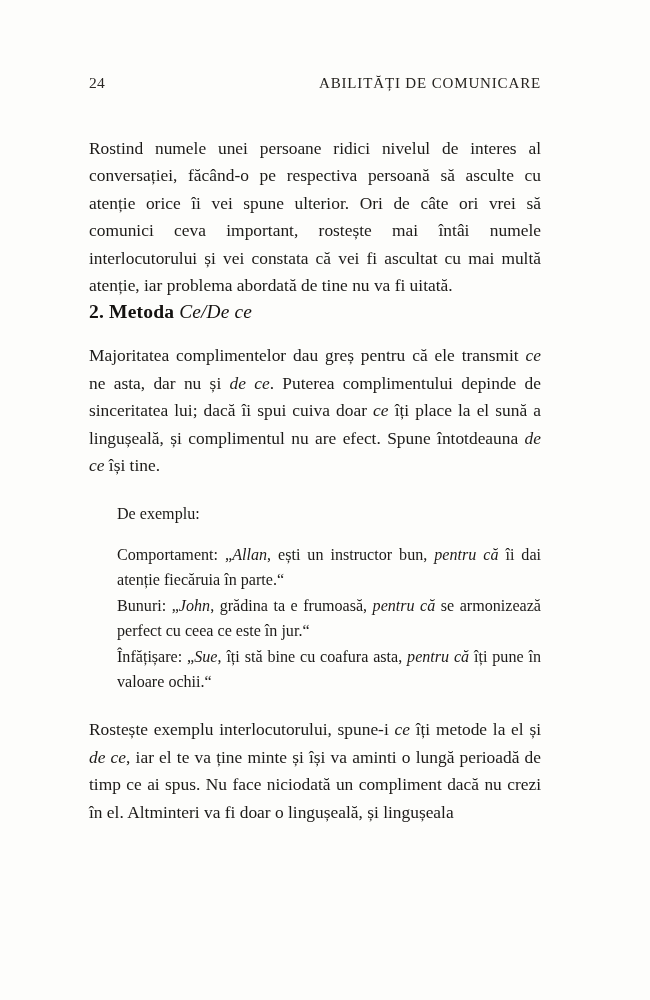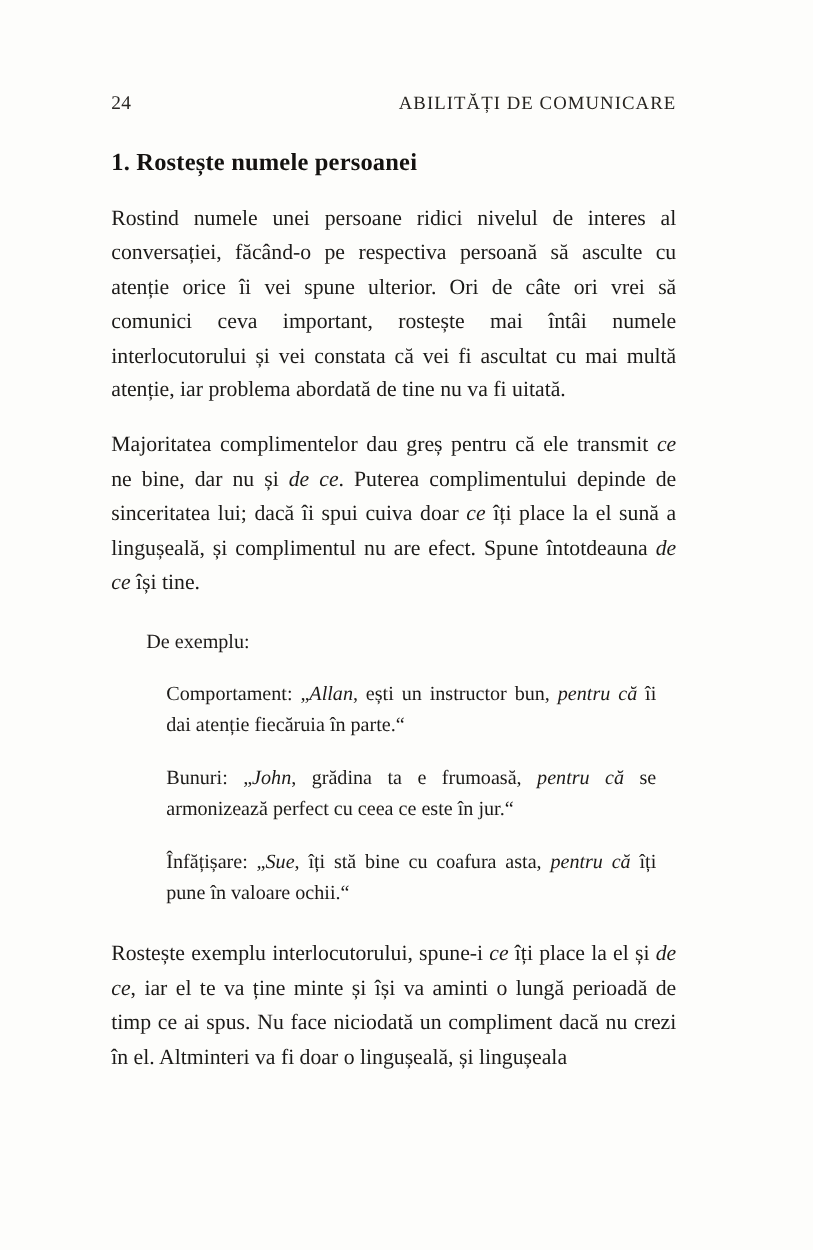--- a/index.html
+++ b/index.html
@@ -90,52 +90,52 @@
   }
   p.ex-par {
     margin: 0;
     font-size: 16.1px;
     line-height: 25.4px;
     text-align: justify;
     text-justify: inter-word;
     color: #1c1a18;
   }
   p.ex-intro { margin-bottom: 15px; }
-  p.ex-item { margin: 16px; }
+  p.ex-item { margin: 0; }
 
   .closing-par { margin-top: 22px !important; }
 
   i, .ital { }
 </style>
 </head>
 <body>
 
 <div class="page">
 
   <div class="running-head">
     <span class="folio">24</span>
     <span class="head-title">ABILITĂȚI DE COMUNICARE</span>
   </div>
 
   <div class="textblock">
 
 
-    <h2 class="sec-head head-1">1. Rostește numele persoanei</h2>
 
     <p class="body-par after-head">Rostind numele unei persoane ridici nivelul de interes al conversației, făcând-o pe respectiva persoană să asculte cu atenție orice îi vei spune ulterior. Ori de câte ori vrei să comunici ceva important, rostește mai întâi numele interlocutorului și vei constata că vei fi ascultat cu mai multă atenție, iar problema abordată de tine nu va fi uitată.</p>
 
+    <h2 class="sec-head head-2"><span>2. Metoda</span> <span class="ital">Ce/De ce</span></h2>
 
-    <p class="body-par after-head"><span>Majoritatea complimentelor dau greș pentru că ele transmit </span><i>ce</i><span> ne bine, dar nu și </span><i>de ce</i><span>. Puterea complimentului depinde de sinceritatea lui; dacă îi spui cuiva doar </span><i>ce</i><span> îți place la el sună a lingușeală, și complimentul nu are efect. Spune întotdeauna </span><i>de ce</i><span> își tine.</span></p>
+    <p class="body-par after-head"><span>Majoritatea complimentelor dau greș pentru că ele transmit </span><i>ce</i><span> ne asta, dar nu și </span><i>de ce</i><span>. Puterea complimentului depinde de sinceritatea lui; dacă îi spui cuiva doar </span><i>ce</i><span> îți place la el sună a lingușeală, și complimentul nu are efect. Spune întotdeauna </span><i>de ce</i><span> își tine.</span></p>
 
     <div class="example-block">
       <p class="ex-par ex-intro">De exemplu:</p>
 
       <p class="ex-par ex-item"><span>Comportament: „</span><i>Allan</i><span>, ești un instructor bun, </span><i>pentru că</i><span> îi dai atenție fiecăruia în parte.“</span></p>
 
       <p class="ex-par ex-item"><span>Bunuri: „</span><i>John</i><span>, grădina ta e frumoasă, </span><i>pentru că</i><span> se armonizează perfect cu ceea ce este în jur.“</span></p>
 
       <p class="ex-par ex-item"><span>Înfățișare: „</span><i>Sue</i><span>, îți stă bine cu coafura asta, </span><i>pentru că</i><span> îți pune în valoare ochii.“</span></p>
     </div>
 
-    <p class="body-par closing-par"><span>Rostește exemplu interlocutorului, spune-i </span><i>ce</i><span> îți place la el și </span><i>de ce</i><span>, iar el te va ține minte și își va aminti o lungă perioadă de timp ce ai spus. Nu face niciodată un compliment dacă nu crezi în el. Altminteri va fi doar o lingușeală, și lingușeala</span></p>
+    <p class="body-par closing-par"><span>Rostește exemplu interlocutorului, spune-i </span><i>ce</i><span> îți metode la el și </span><i>de ce</i><span>, iar el te va ține minte și își va aminti o lungă perioadă de timp ce ai spus. Nu face niciodată un compliment dacă nu crezi în el. Altminteri va fi doar o lingușeală, și lingușeala</span></p>
 
   </div>
 </div>
 
 </body></html>

